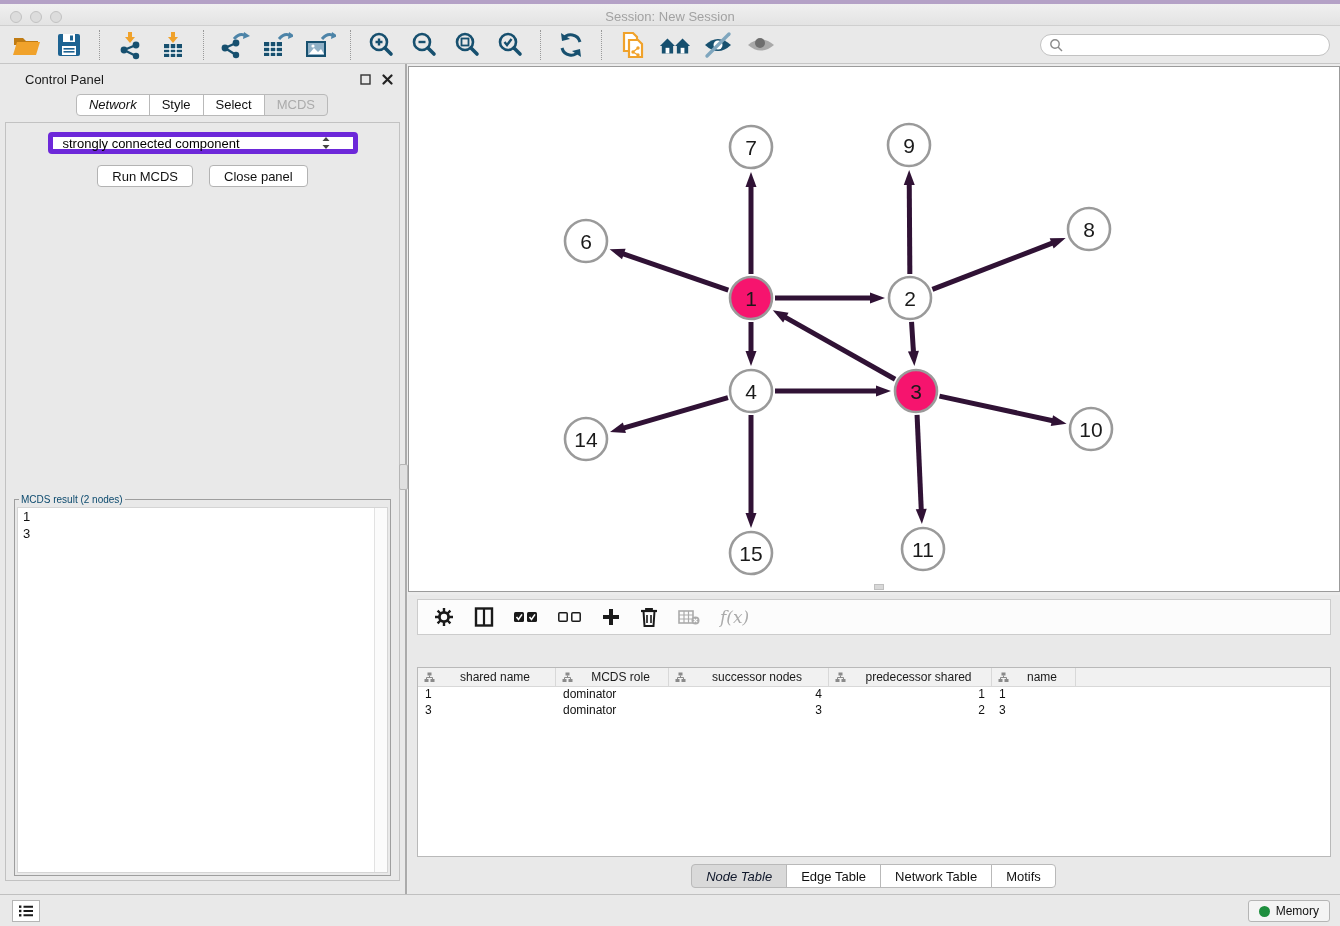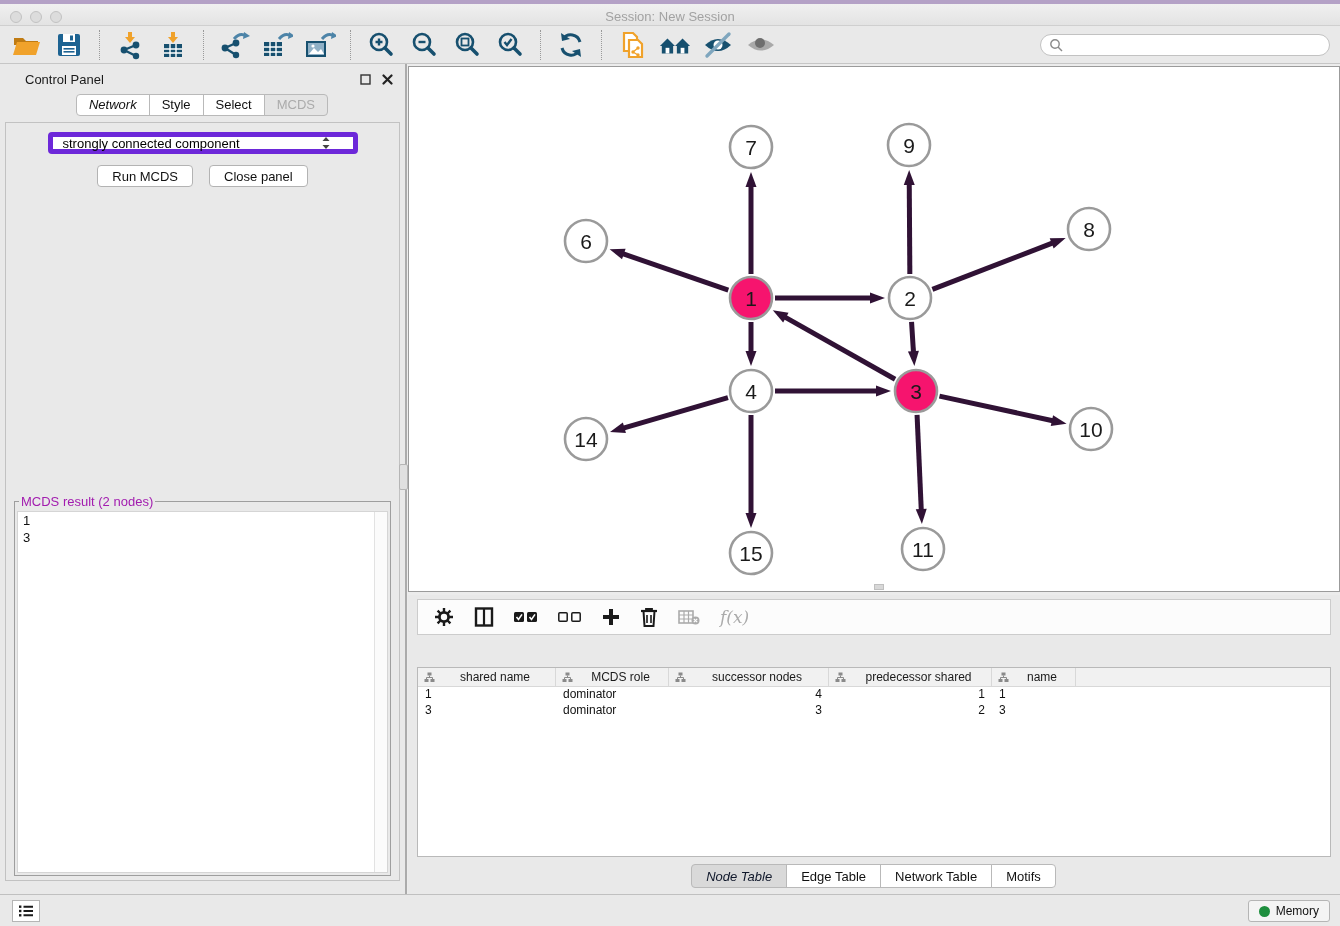--- a/index.html
+++ b/index.html
@@ -47,21 +47,21 @@
     border:1px solid #C2C2C2; background:#E9E9E9; }
   .opt-label { margin-top:16px; text-align:center; font-size:13px; color:#111; }
   .dropdown { margin:9px auto 0; width:310px; height:22px; background:#fff; border:5px solid #6d28d9;
     border-radius:4px; display:flex; align-items:center; padding:0 22px 0 10px; font-size:13px; }
   .dropdown .dd-val { flex:1; }
   .btnrow { display:flex; justify-content:center; gap:16px; margin-top:11px; }
   .pbtn { height:22px; padding:0 14px; background:#fff; border:1px solid #B3B3B3; border-radius:4px;
     font-size:13px; font-family:"Liberation Sans",sans-serif; color:#111; }
   .result-fs { position:absolute; left:8px; right:8px; bottom:4px; height:382px;
     border:1px solid #9E9E9E; padding:2px; }
-  .result-fs legend { font-size:13px; padding:0 2px; margin-left:2px; color:#a21caf; }
+  .result-fs legend { font-size:10px; padding:0 2px; margin-left:2px; color:#0c4a6e; }
   .result-inner { position:relative; width:100%; height:100%; background:#fff; border:1px solid #D5D5D5; }
   .result-line { font-size:13px; padding:1px 5px; color:#111; }
   .result-scroll { position:absolute; top:0; bottom:0; right:0; width:13px; background:#FBFBFB;
     border-left:1px solid #E2E2E2; }
 
   
   .right-side { position:absolute; left:407px; right:0; top:0; bottom:0; }
   .net-window { position:absolute; left:1px; top:2px; right:0; height:526px; background:#fff;
     border:1px solid #9B9B9B; }
   .net-titlebar { height:22px; background:linear-gradient(#F7F7F7,#E9E9E9); border-bottom:1px solid #C4C4C4;

